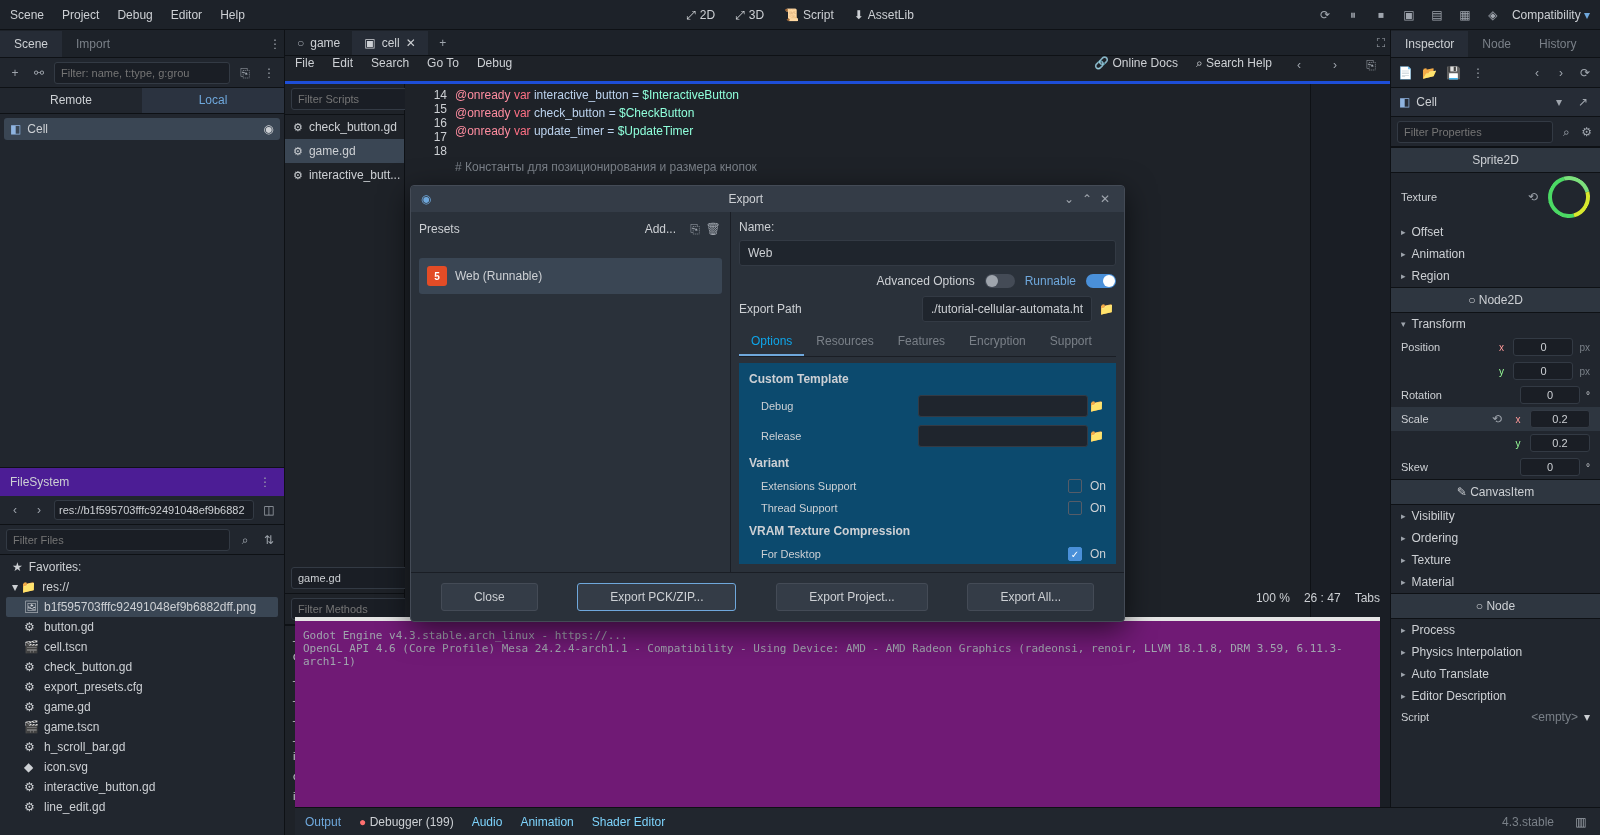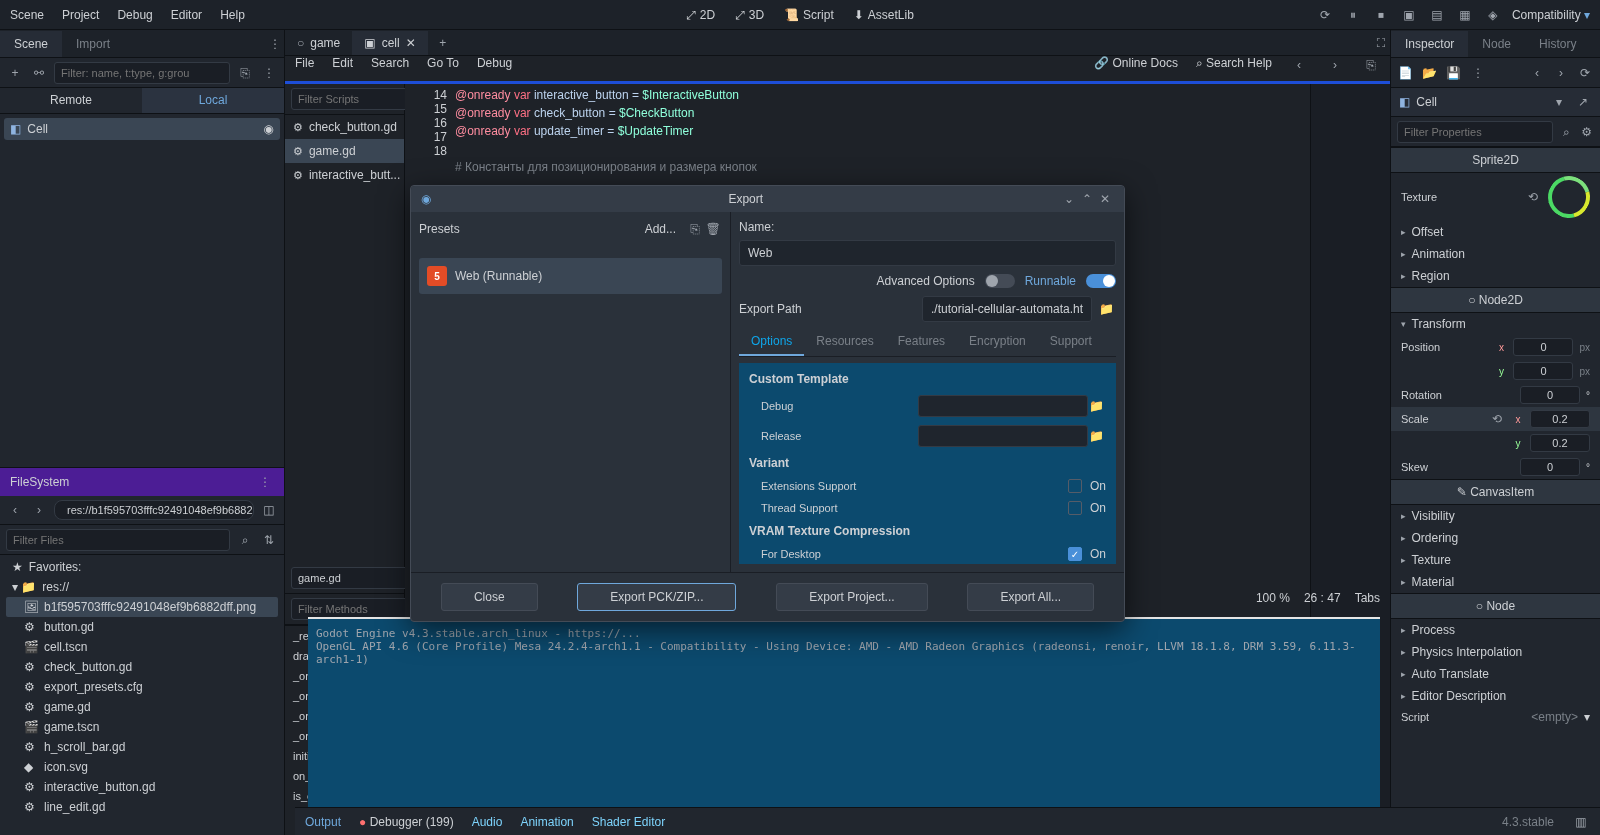--- a/index.html
+++ b/index.html
@@ -21,21 +21,21 @@
 .toolbar{height:30px;display:flex;align-items:center;padding:4px 6px;gap:6px;border-bottom:1px solid #0e1115}
 .tool-input{flex:1;background:#1a1e25;border:1px solid #333a44;border-radius:3px;padding:4px 6px;color:#cdd0d4;font-size:11px}
 .remote-local{display:flex;height:26px;border-bottom:1px solid #0e1115}
 .remote-local>div{flex:1;text-align:center;padding:5px;cursor:pointer}
 .scene-tree{padding:4px}
 .tree-item{display:flex;align-items:center;padding:4px 6px;gap:6px;border-radius:3px;cursor:pointer}
 .tree-item.sel{background:#3a4654}
 .fs-panel{border-top:1px solid #0e1115}
 .fs-header{height:28px;padding:6px 10px;background:#4c1d95;display:flex;align-items:center;justify-content:space-between}
 .fs-path-row{display:flex;align-items:center;padding:4px 6px;gap:6px;border-bottom:1px solid #0e1115}
-.fs-path{flex:1;background:#1a1e25;border:1px solid #333a44;border-radius:8px;padding:3px 12px;font-size:11px;white-space:nowrap;overflow:hidden}
+.fs-path{flex:1;background:#1a1e25;border:1px solid #333a44;border-radius:3px;padding:3px 4px;font-size:11px;white-space:nowrap;overflow:hidden}
 .fs-list{padding:2px 6px;overflow:auto;height:280px}
 .fs-item{display:flex;align-items:center;gap:6px;padding:3px 4px 3px 18px;cursor:pointer;border-radius:2px}
 .fs-item.sel{background:#3a4654}
 .fs-item.link{color:#6fa8dc}
 .sq{width:14px;height:14px;display:inline-block}
 .center-panel{flex:1;display:flex;flex-direction:column;background:#1e2228}
 .script-tabs{height:26px;background:#1d2229;display:flex;align-items:center;border-bottom:1px solid #0e1115}
 .script-tab{padding:5px 12px;display:flex;align-items:center;gap:6px;cursor:pointer;color:#9fa5ad}
 .script-tab.active{background:#262c36;color:#cdd0d4}
 .script-toolbar{height:28px;display:flex;align-items:flex-start;padding:0 10px;gap:18px;border-bottom:3px solid #1d4ed8}
@@ -46,21 +46,21 @@
 .script-list-item{padding:5px 8px;display:flex;align-items:center;gap:6px;cursor:pointer;font-size:11px;white-space:nowrap;overflow:hidden}
 .script-list-item.sel{background:#3a4654}
 .method-list{border-top:1px solid #0e1115;height:210px;overflow:auto}
 .method-list .m{padding:4px 8px;font-size:11px;cursor:pointer;white-space:nowrap;overflow:hidden}
 .code-area{flex:1;display:flex;background:#1e2228;font-family:monospace;position:relative}
 .gutter{width:50px;text-align:right;padding:4px 8px 4px 0;color:#5a6068}
 .code{padding:4px 0;flex:1}
 .code .ln{height:18px;white-space:pre}
 .kw1{color:#ff8da0}.kw2{color:#ff7085}.var{color:#bcd3ee}.type{color:#8fffdb}.com{color:#7a8088}
 .minimap{width:80px;background:#1a1e25;border-left:1px solid #0e1115}
-.output-area{position:absolute;bottom:28px;left:308px;right:220px;height:190px;background:#0c4a6e;border-top:2px solid #e5e5e5;padding:8px;font-family:monospace;font-size:11px;color:#9fa5ad}
+.output-area{position:absolute;bottom:28px;left:295px;right:220px;height:190px;background:#701a75;border-top:4px solid #e5e5e5;padding:8px;font-family:monospace;font-size:11px;color:#9fa5ad}
 .bottom-tabs{position:absolute;bottom:0;left:295px;right:0;height:28px;background:#21262e;border-top:1px solid #0e1115;display:flex;align-items:center;padding:0 10px;gap:18px}
 .bt{cursor:pointer;color:#7dd3fc}
 .bt.active{color:#6fa8dc}
 .right-panel{width:210px;background:#21262e;border-left:1px solid #0e1115;display:flex;flex-direction:column}
 .insp-node{padding:5px 8px;background:#262c36;display:flex;align-items:center;gap:6px;border-bottom:1px solid #0e1115}
 .section-hdr{background:#2e3640;padding:5px;text-align:center;color:#8fb4e0;border-top:1px solid #0e1115;border-bottom:1px solid #0e1115;display:flex;align-items:center;justify-content:center;gap:6px}
 .prop-group{padding:4px 10px;display:flex;align-items:center;gap:6px;cursor:pointer}
 .prop-group::before{content:"▸";font-size:9px;color:#9fa5ad}
 .prop-group.open::before{content:"▾"}
 .prop-row{display:flex;align-items:center;padding:3px 10px;gap:6px}

